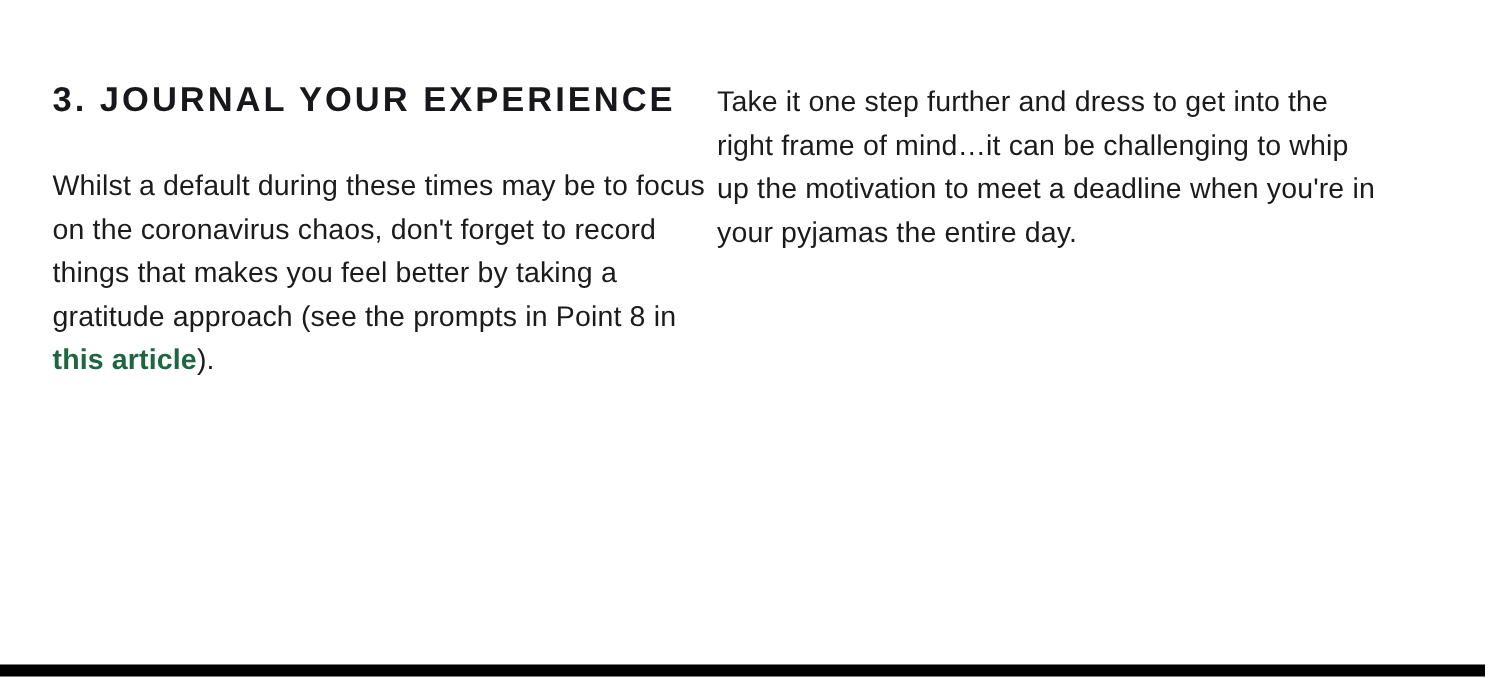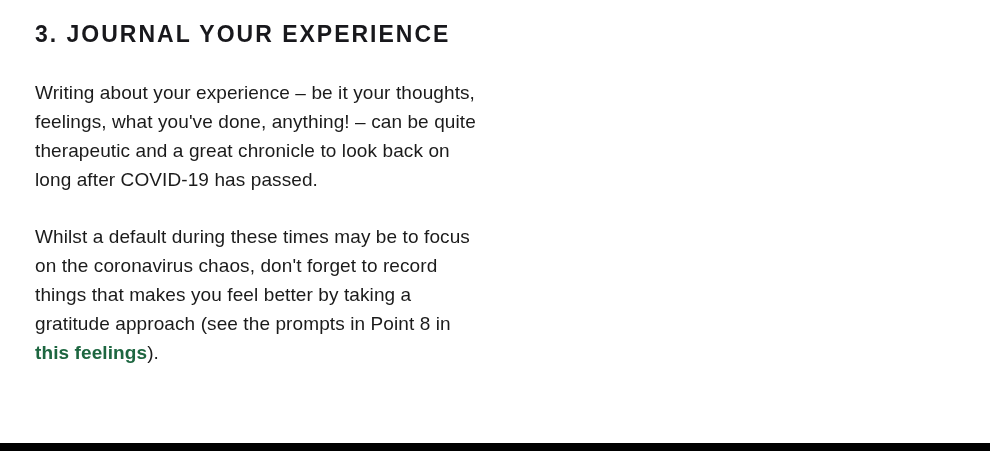--- a/index.html
+++ b/index.html
@@ -14,20 +14,21 @@
     background: #ffffff;
     overflow: hidden;
     font-family: "Liberation Sans", "DejaVu Sans", sans-serif;
     color: #1b1b1b;
   }
   .columns {
     display: grid;
     grid-template-columns: 443px 445px;
     padding: 22px 0 0 35px;
     box-sizing: border-box;
+    margin-top: 32px;
   }
   .col { min-width: 0; }
   h2.section-heading {
     margin: 0 0 30px 0;
     font-size: 23px;
     line-height: 1.12;
     font-weight: 700;
     letter-spacing: 2px;
     color: #18181c;
     text-transform: uppercase;
@@ -54,23 +55,23 @@
   }
 </style>
 </head>
 <body>
 
 <div class="page">
   <div class="columns">
 
     <div class="col">
       <h2 class="section-heading">3. JOURNAL YOUR EXPERIENCE</h2>
-      <p class="body-para">Writing about your experience – be it your thoughts, feelings, what you've done, anything! – can be quite therapeutic and a great chronicle to look back on long after COVID-19 has passed.</p>
-      <p class="body-para"><span>Whilst a default during these times may be to focus on the coronavirus chaos, don't forget to record things that makes you feel better by taking a gratitude approach (see the prompts in Point 8 in </span><a class="article-link" style="color: rgb(29, 102, 64);">this feelings</a><span>).</span></p>
+      <p class="body-para"><span>Whilst a default during these times may be to focus on the coronavirus chaos, don't forget to record things that makes you feel better by taking a gratitude approach (see the prompts in Point 8 in </span><a class="article-link" style="color: rgb(29, 102, 64);">this article</a><span>).</span></p>
     </div>
 
     <div class="col">
+      <p class="body-para">Take it one step further and dress to get into the right frame of mind…it can be challenging to whip up the motivation to meet a deadline when you're in your pyjamas the entire day.</p>
     </div>
 
   </div>
 
   <div class="bottom-divider" style="background: rgb(0, 0, 0);"></div>
 </div>
 
 </body></html>

